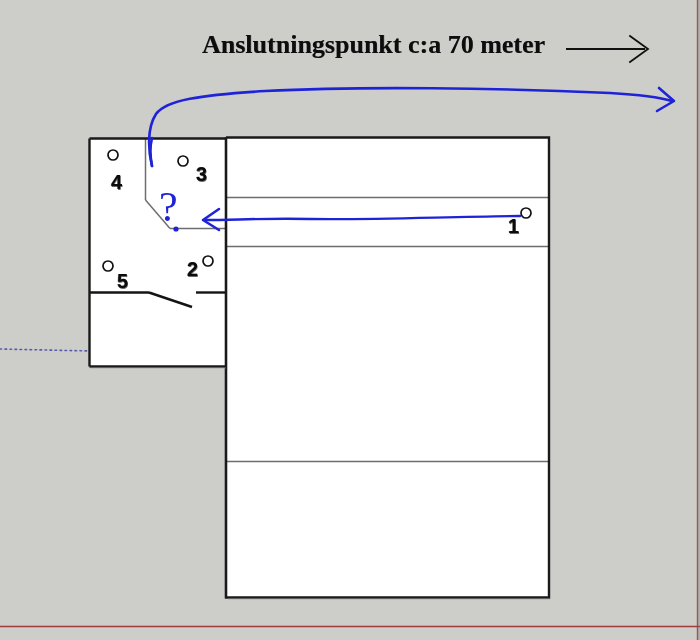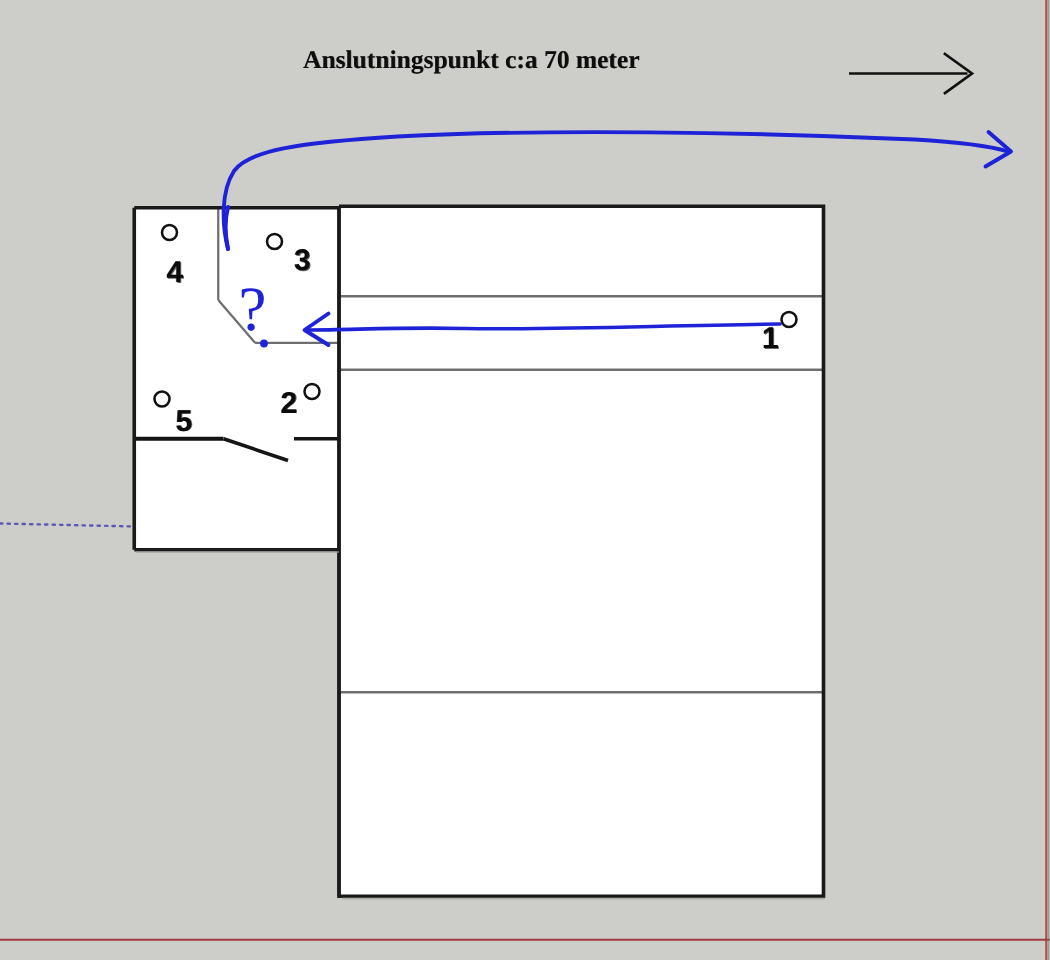--- a/index.html
+++ b/index.html
@@ -27,21 +27,21 @@
     top: 0;
     width: 700px;
     height: 640px;
     display: block;
   }
   .annotation-title {
     position: absolute;
     left: 202px;
     top: 30px;
     font-family: "Liberation Serif", serif;
-    font-size: 17px;
+    font-size: 26px;
     font-weight: 700;
     color: #0d0d0d;
     letter-spacing: 0px;
     white-space: nowrap;
     text-shadow: 0.4px 0.4px 0 rgba(0,0,0,0.45);
   }
   .marker-label {
     position: absolute;
     font-family: "Liberation Sans", sans-serif;
     font-size: 20px;

